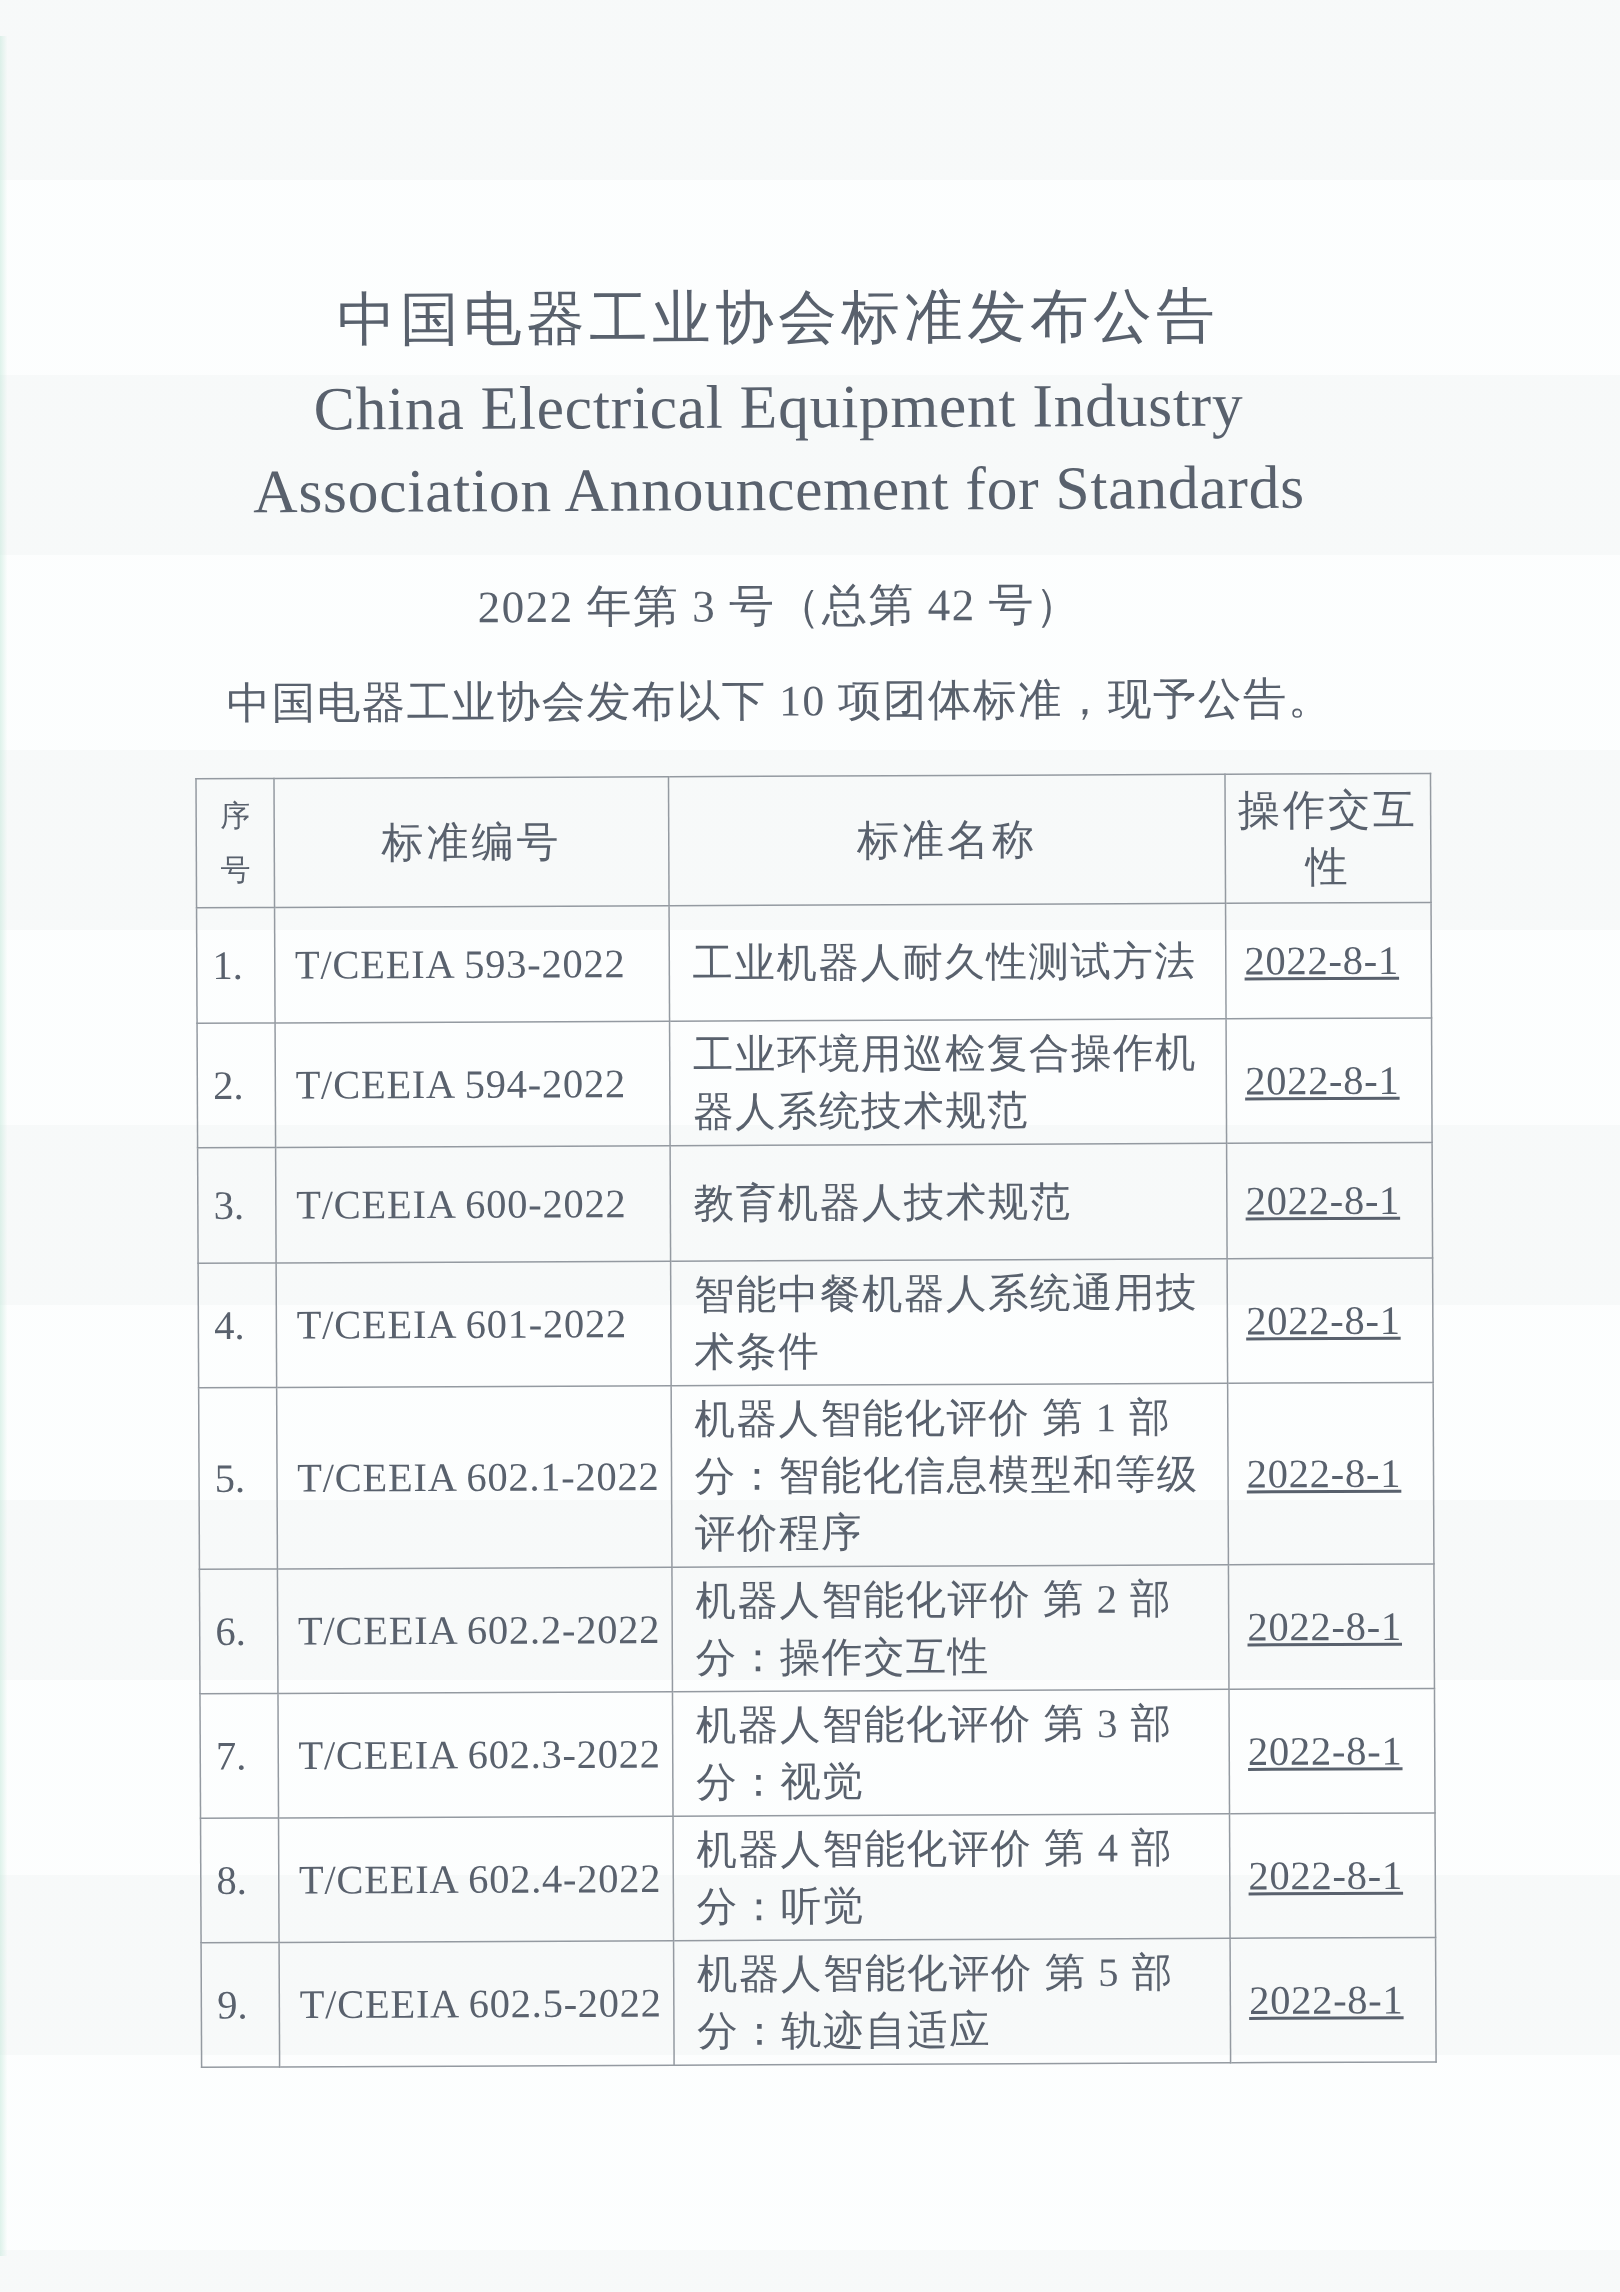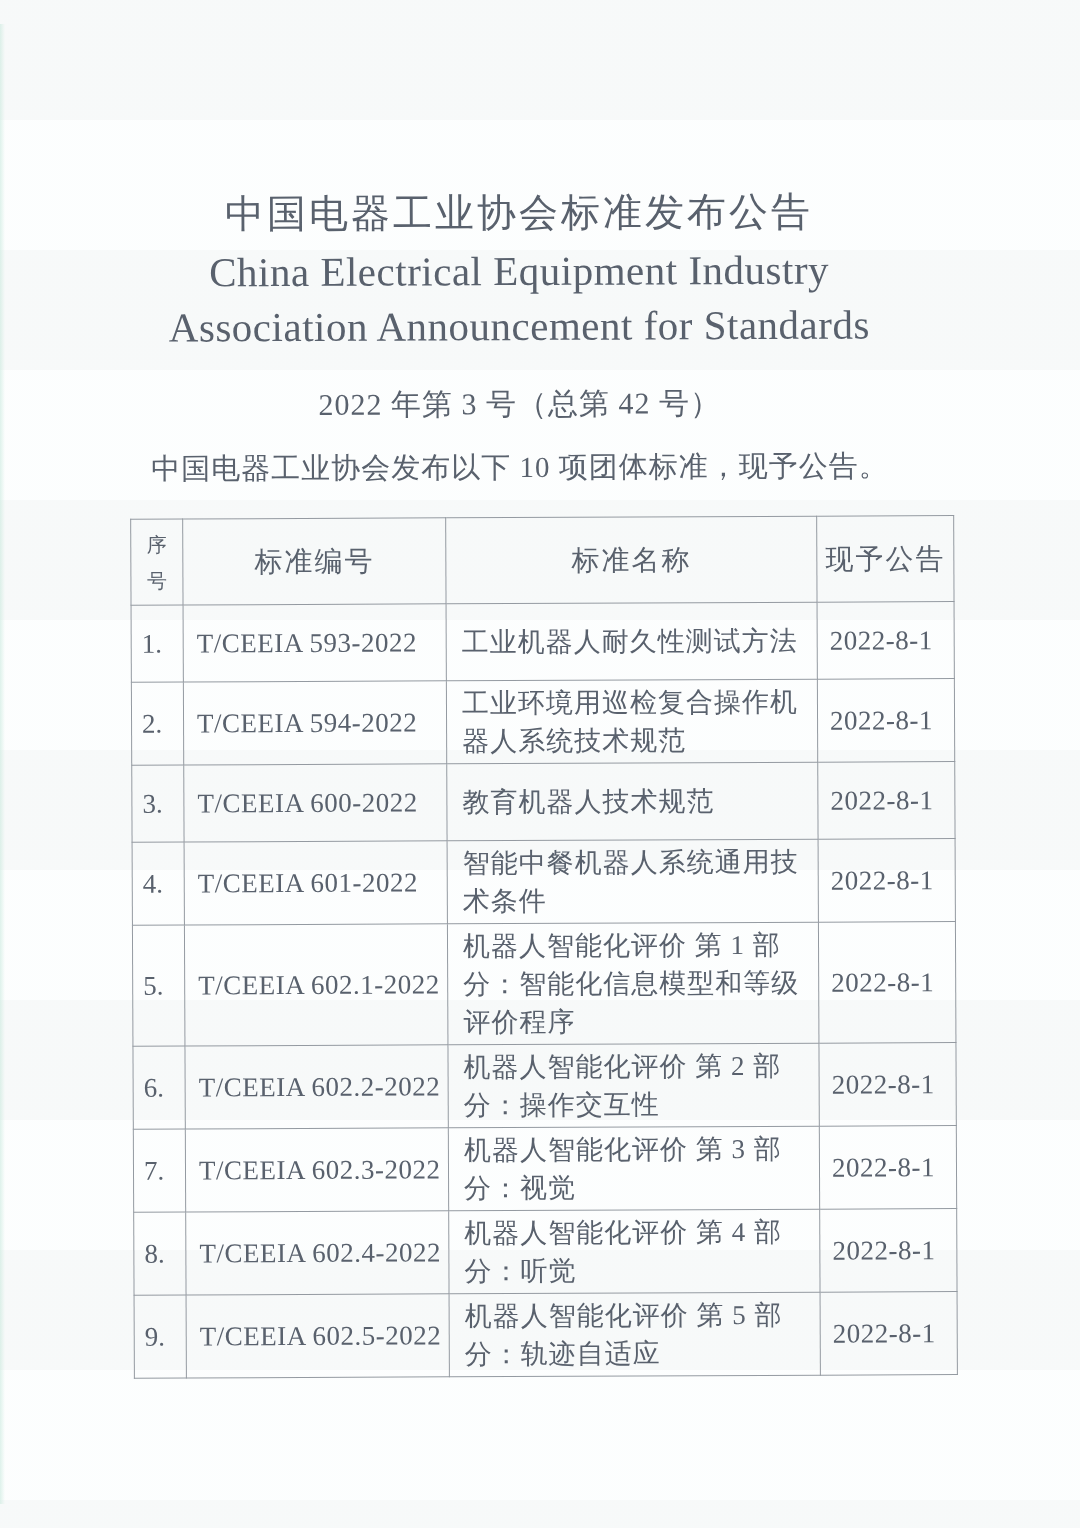--- a/index.html
+++ b/index.html
@@ -75,21 +75,21 @@
     font-weight: normal;
     color: var(--ink, #59616d);
   }
   table.standards thead tr { height: 86px; }
   table.standards tbody tr { height: 77px; }
   th.h-seq  { text-align: center; padding: 0 6px; line-height: 36px; font-size: 20px; }
   th.h-code, th.h-name, th.h-date { text-align: center; font-size: 28px; letter-spacing: 2px; }
   td.c-seq  { text-align: left; padding-left: 10px; }
   td.c-code { text-align: left; padding-left: 13px; letter-spacing: 0.5px; }
   td.c-name { text-align: left; padding: 3px 6px 3px 15px; line-height: 38px; letter-spacing: 1px; }
-  td.c-date { text-align: left; padding-left: 12px; letter-spacing: 0.5px; }
+  td.c-date { text-align: left; padding-left: 12px; letter-spacing: 0.5px; text-decoration: underline; }
 </style>
 </head>
 <body>
 
 <div class="scan-edge"></div>
 
 <div class="sheet">
 
   <h1 class="title-zh">中国电器工业协会标准发布公告</h1>
 
@@ -107,21 +107,21 @@
       <col style="width:52px">
       <col style="width:263px">
       <col style="width:371px">
       <col style="width:137px">
     </colgroup>
     <thead>
       <tr>
         <th class="h-seq">序号</th>
         <th class="h-code">标准编号</th>
         <th class="h-name">标准名称</th>
-        <th class="h-date">现予公告</th>
+        <th class="h-date">操作交互性</th>
       </tr>
     </thead>
     <tbody>
 
     <tr>
         <td class="c-seq">1.</td>
         <td class="c-code">T/CEEIA 593-2022</td>
         <td class="c-name">工业机器人耐久性测试方法</td>
         <td class="c-date">2022-8-1</td>
       </tr>

